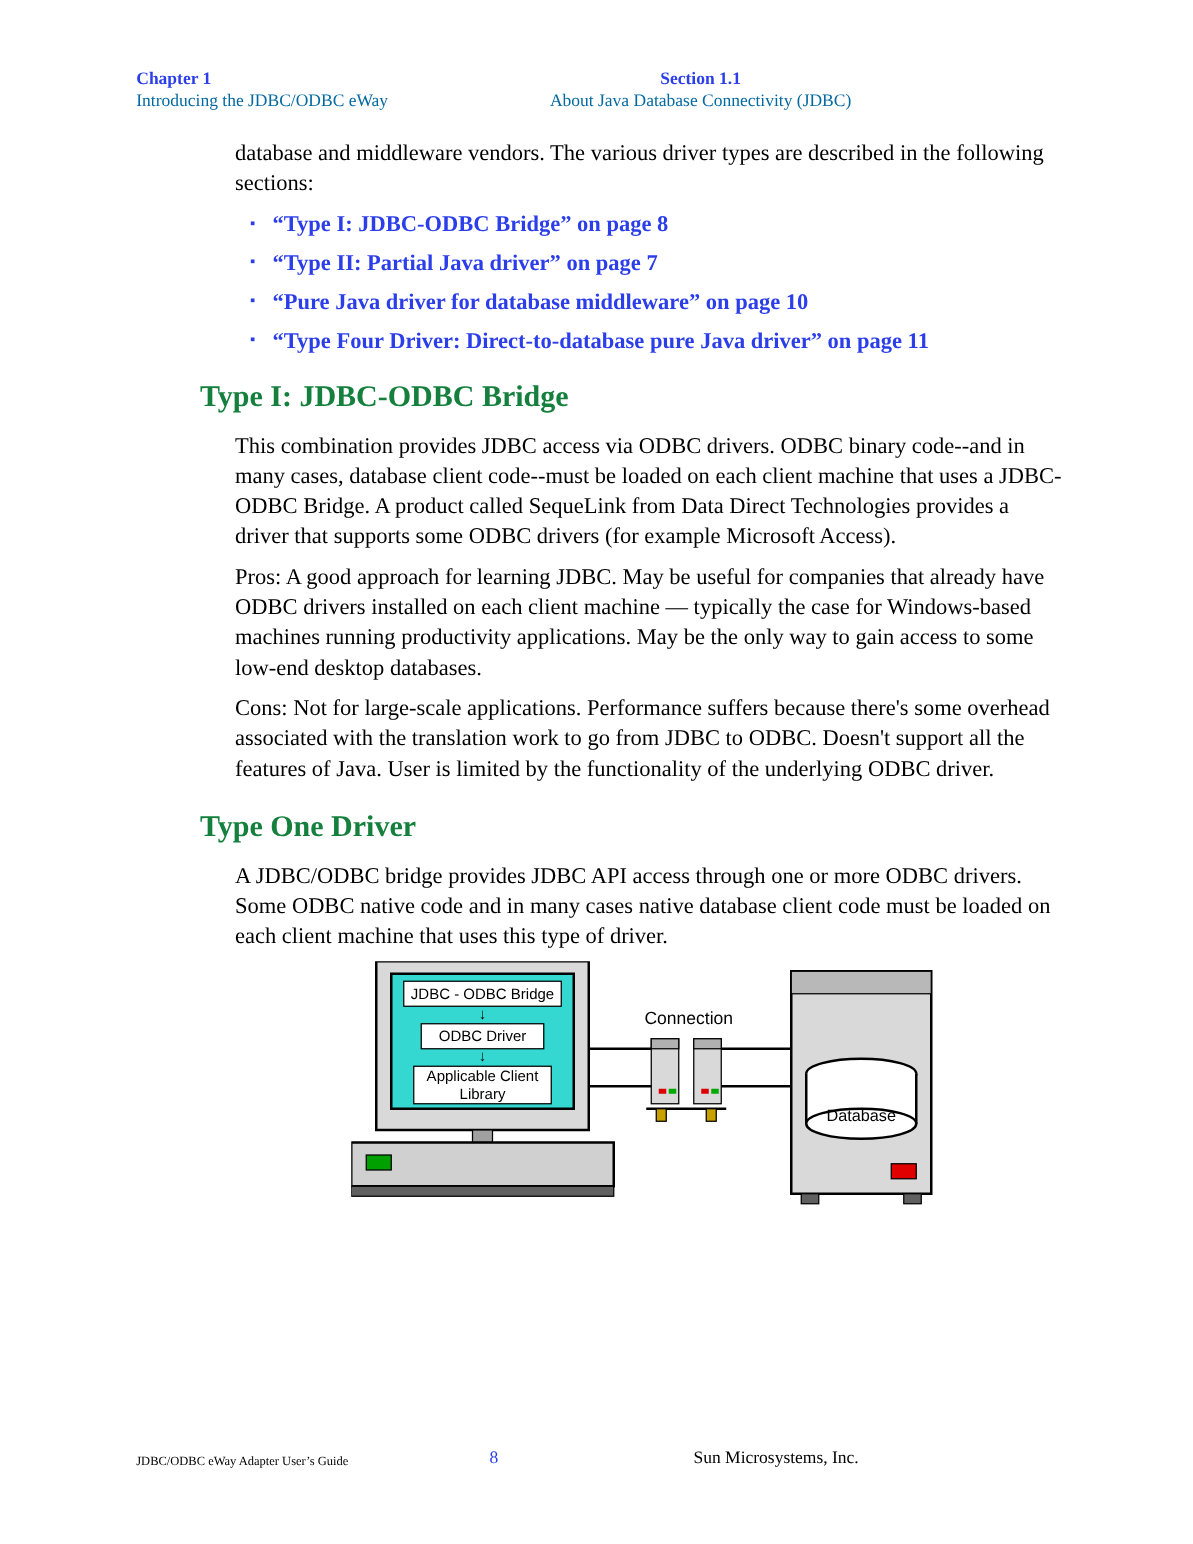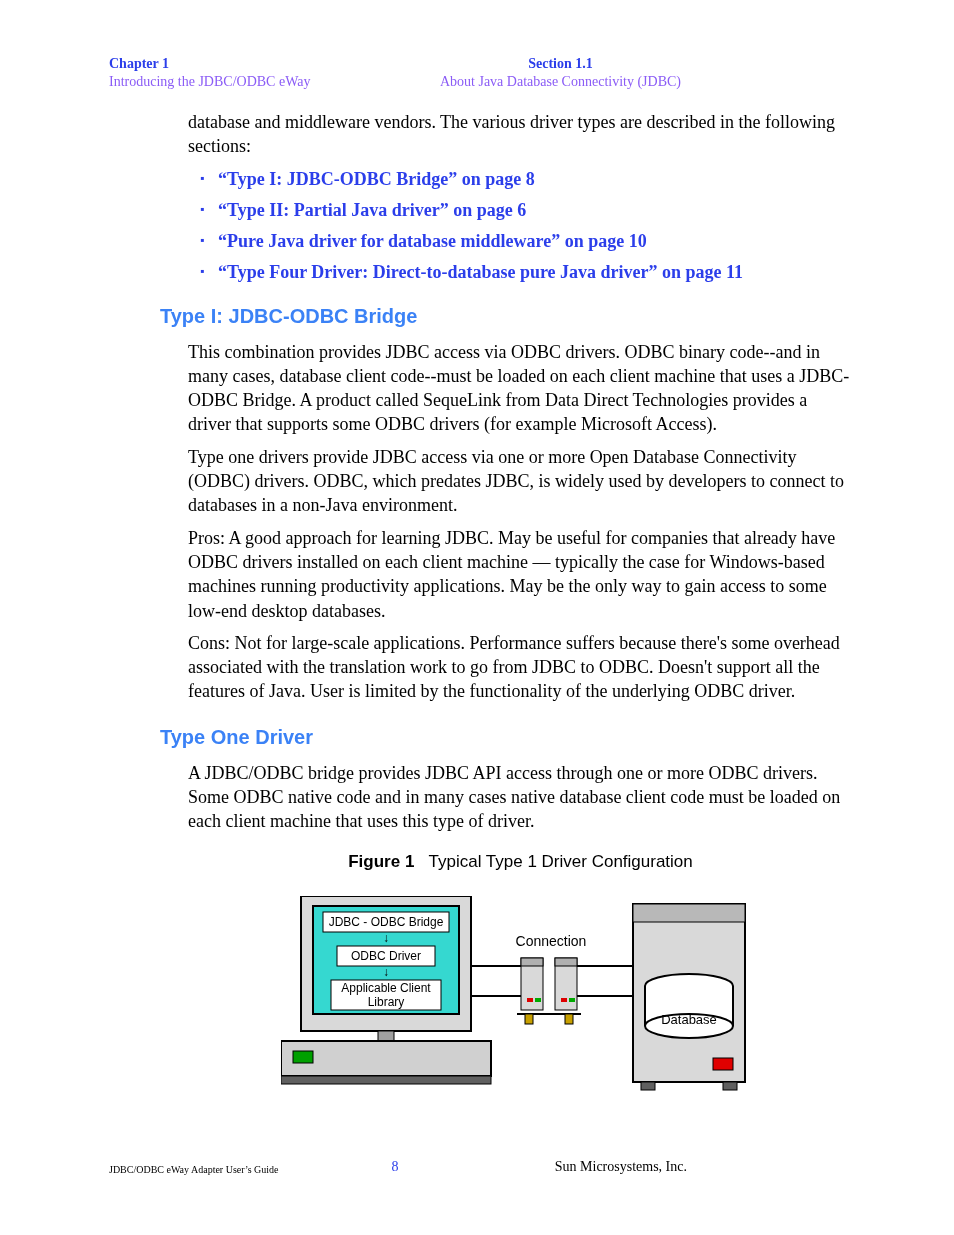--- a/index.html
+++ b/index.html
@@ -31,21 +31,21 @@
     right: 109px;
     text-align: center;
     font-size: 14px;
     line-height: 1.25;
   }
   .hdr-blue {
     color: #2b3eea;
     font-weight: bold;
   }
   .hdr-sub {
-    color: #8b5cf6;
+    color: #0369a1;
   }
   .content {
     position: absolute;
     left: 188px;
     top: 110px;
     width: 665px;
   }
   .para {
     font-size: 18px;
     line-height: 1.35;
@@ -66,25 +66,25 @@
   }
   ul.links li::before {
     content: "▪";
     position: absolute;
     left: -18px;
     top: 2px;
     color: #2b3eea;
     font-size: 12px;
   }
   h2.section {
-    font-family: Liberation Sans, sans-serif;
+    font-family: Liberation Serif, serif;
     font-weight: 700;
-    font-size: 20px;
+    font-size: 24px;
     margin: 22px 0 12px -28px;
-    color: #3b82f6;
+    color: #15803d;
   }
   .fig-caption {
     text-align: center;
     font-family: "Segoe UI", "Helvetica Neue", Arial, sans-serif;
     font-size: 17px;
     margin: 18px 0 24px 0;
   }
   .fig-caption .fb { font-weight: 700; }
   .figure {
     margin: 0 auto;
@@ -129,38 +129,33 @@
   <div class="header-right">
     <div class="hdr-blue">Section 1.1</div>
     <div class="hdr-sub">About Java Database Connectivity (JDBC)</div>
   </div>
 
   <div class="content">
     <p class="para">database and middleware vendors. The various driver types are described in the following sections:</p>
 
     <ul class="links">
       <li>“Type I: JDBC-ODBC Bridge” on page 8</li>
-      <li>“Type II: Partial Java driver” on page 6</li>
+      <li>“Type II: Partial Java driver” on page 7</li>
       <li>“Pure Java driver for database middleware” on page 10</li>
       <li>“Type Four Driver: Direct-to-database pure Java driver” on page 11</li>
     </ul>
 
     <h2 class="section">Type I: JDBC-ODBC Bridge</h2>
     <p class="para">This combination provides JDBC access via ODBC drivers. ODBC binary code--and in many cases, database client code--must be loaded on each client machine that uses a JDBC-ODBC Bridge. A product called SequeLink from Data Direct Technologies provides a driver that supports some ODBC drivers (for example Microsoft Access).</p>
-    <p class="para">Type one drivers provide JDBC access via one or more Open Database Connectivity (ODBC) drivers. ODBC, which predates JDBC, is widely used by developers to connect to databases in a non-Java environment.</p>
     <p class="para">Pros: A good approach for learning JDBC. May be useful for companies that already have ODBC drivers installed on each client machine — typically the case for Windows-based machines running productivity applications. May be the only way to gain access to some low-end desktop databases.</p>
     <p class="para">Cons: Not for large-scale applications. Performance suffers because there's some overhead associated with the translation work to go from JDBC to ODBC. Doesn't support all the features of Java. User is limited by the functionality of the underlying ODBC driver.</p>
 
     <h2 class="section">Type One Driver</h2>
     <p class="para">A JDBC/ODBC bridge provides JDBC API access through one or more ODBC drivers. Some ODBC native code and in many cases native database client code must be loaded on each client machine that uses this type of driver.</p>
 
-    <div class="fig-caption">
-      <span class="fb">Figure 1</span>
-      &nbsp;&nbsp;<span>Typical Type 1 Driver Configuration</span>
-    </div>
 
     <div class="figure">
       <svg width="480" height="210" viewBox="0 0 480 210">
 
         <rect x="20" y="0" width="170" height="135" fill="#d9d9d9" stroke="#000" stroke-width="2"></rect>
 
         <rect x="32" y="10" width="146" height="108" fill="#35d8d0" stroke="#000" stroke-width="2"></rect>
 
         <rect x="42" y="16" width="126" height="20" fill="#fff" stroke="#000"></rect>
         <text x="105" y="30" text-anchor="middle" font-size="12">JDBC - ODBC Bridge</text>

